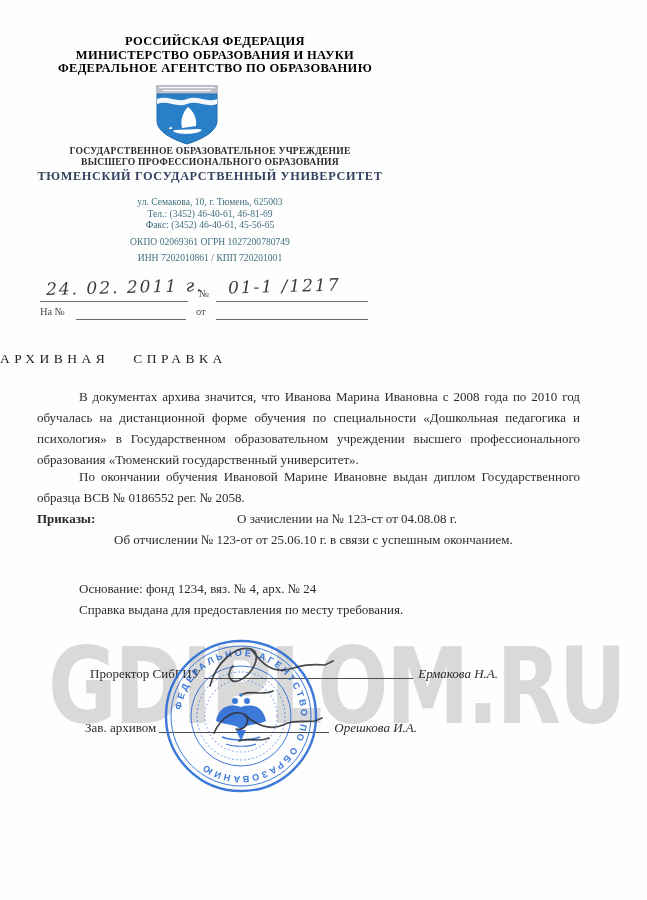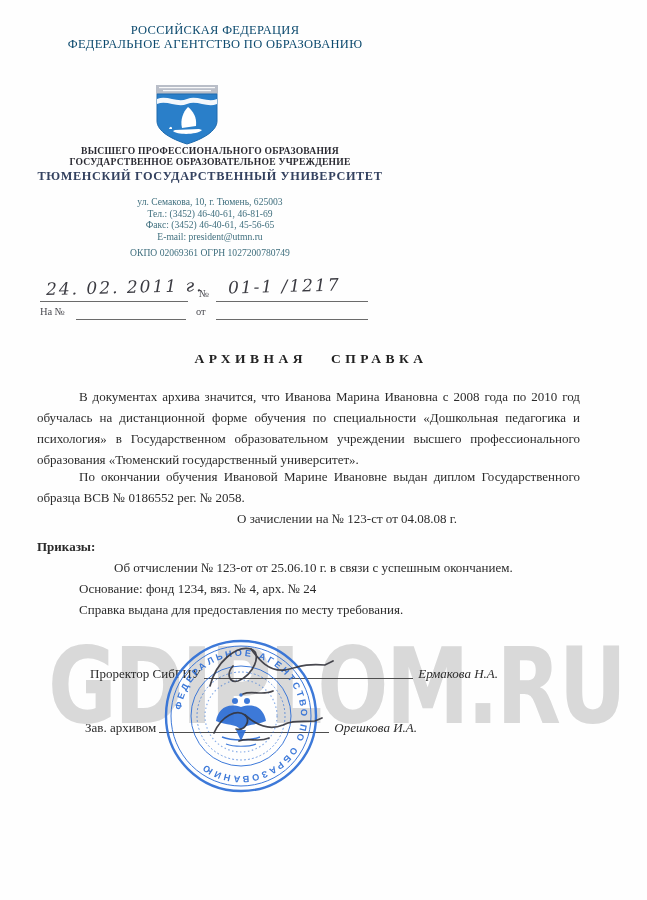--- a/index.html
+++ b/index.html
@@ -4,49 +4,49 @@
 <style>
   html,body{margin:0;padding:0;background:#ffffff;}
   .page{position:relative;width:647px;height:900px;background:#fefefe;overflow:hidden;
         font-family:"Liberation Serif", serif;color:#2b2b2b;}
   
   .watermark{position:absolute;left:48px;top:634px;z-index:1;
     font-family:"DejaVu Sans", sans-serif;font-weight:bold;font-size:106px;line-height:1;
     color:#d9d9d9;letter-spacing:-3px;transform:scaleX(0.79);transform-origin:left top;
     white-space:nowrap;user-select:none;}
   
-  .hdr{position:absolute;left:0;top:24px;width:430px;text-align:center;z-index:2;
-       font-weight:normal;font-size:12.5px;line-height:13.5px;color:#0c4a6e;letter-spacing:0.3px;}
+  .hdr{position:absolute;left:0;top:35px;width:430px;text-align:center;z-index:2;
+       font-weight:bold;font-size:12.5px;line-height:13.5px;color:#000000;letter-spacing:0.3px;}
   
   .logo{position:absolute;left:155px;top:85px;z-index:2;}
   
   .inst{position:absolute;left:0;top:146px;width:420px;text-align:center;z-index:2;}
   .inst .l1{font-weight:bold;font-size:9.6px;line-height:10.5px;color:#2b2b33;letter-spacing:0.2px;}
   .inst .uni{font-weight:bold;font-size:12.3px;line-height:14px;color:#33415f;letter-spacing:0.6px;margin-top:2px;}
   
   .contacts{position:absolute;left:0;top:196px;width:420px;text-align:center;z-index:2;
             font-size:9.6px;line-height:11.6px;color:#41707f;}
   .contacts .gap{height:5px;}
   
   .refs{position:absolute;left:0;top:0;width:647px;height:900px;z-index:2;pointer-events:none;}
   .hand{font-family:"DejaVu Serif", serif;font-style:italic;font-size:17px;color:#3b3b42;
         letter-spacing:2px;white-space:nowrap;transform:rotate(-1.5deg);display:inline-block;}
   .blank{position:absolute;border-bottom:1.2px solid #6b6b6b;height:0;}
   .ref-label{position:absolute;font-size:10.5px;color:#4c4c52;}
   
-  .title{position:absolute;left:0;top:351px;width:622px;text-align:center;z-index:2;
-         font-weight:bold;font-size:13.5px;letter-spacing:4.5px;word-spacing:16px;color:#222;}
+  .title{position:absolute;left:0;top:351px;width:622px;z-index:2;
+         font-weight:normal;font-size:13.5px;letter-spacing:4.5px;word-spacing:16px;color:#222;}
   
   .body-block{position:absolute;left:37px;width:543px;z-index:2;font-size:13px;line-height:21px;
               text-align:justify;color:#2b2b2b;}
   .indent{text-indent:42px;}
   .p1{top:386px;}
   .p2{top:466px;}
   .orders-row{display:flex;}
-  .orders-label{font-weight:bold;width:77px;flex:0 0 77px;text-align:left;margin-top:28px;}
+  .orders-label{font-weight:bold;width:77px;flex:0 0 77px;text-align:left;}
   .orders-text{flex:1;text-align:center;}
   .order2{margin-left:77px;text-align:left;}
   .basis{top:559px;text-align:left;margin-top:19px;}
   .issued{top:599px;text-align:left;}
   
   .sig-row{position:absolute;display:flex;align-items:flex-end;z-index:2;font-size:13px;color:#2b2b2b;white-space:nowrap;}
   .sig-row1{left:90px;top:666px;width:408px;}
   .sig-row2{left:85px;top:720px;width:332px;text-align:right;}
   .sig-line{flex:1;border-bottom:1.1px solid #4e4e4e;margin:0 3px 3px 3px;height:0;}
   .sig-name{padding-left:2px;font-style:italic;}
@@ -56,50 +56,51 @@
 </style>
 </head>
 <body>
 
 <div class="page">
 
   <div class="watermark">GDIPLOM.RU</div>
 
   <div class="hdr">
     <div>РОССИЙСКАЯ ФЕДЕРАЦИЯ</div>
+    <div>МИНИСТЕРСТВО ОБРАЗОВАНИЯ И НАУКИ</div>
     <div>ФЕДЕРАЛЬНОЕ АГЕНТСТВО ПО ОБРАЗОВАНИЮ</div>
   </div>
 
   <svg class="logo" width="64" height="60" viewBox="0 0 64 60">
     <rect x="1" y="0" width="62" height="9" fill="#b9bec8"></rect>
     <g fill="#ffffff" opacity="0.9">
       <rect x="4" y="2" width="56" height="1.2"></rect>
       <rect x="8" y="5" width="48" height="1.2"></rect>
     </g>
     <path d="M2,9 L62,9 L62,36 C62,46 48,54 32,59 C16,54 2,46 2,36 Z" fill="#2a7fc9" stroke="#1e6aad" stroke-width="1"></path>
     <path d="M2,14 C12,10 22,18 32,14 C42,10 52,18 62,14 L62,19 C52,23 42,15 32,19 C22,23 12,15 2,19 Z" fill="#ffffff" opacity="0.95"></path>
     <path d="M33,22 C28,27 25,35 27,43 L41,41 C42,32 38,26 33,22 Z" fill="#ffffff"></path>
     <path d="M18,46 C22,50 42,50 47,45 L44,44 L20,45 Z" fill="#ffffff"></path>
     <path d="M14,44 C15,41 17,41 17,44 Z" fill="#ffffff"></path>
   </svg>
 
   <div class="inst">
+    <div class="l1">ГОСУДАРСТВЕННОЕ ОБРАЗОВАТЕЛЬНОЕ УЧРЕЖДЕНИЕ</div>
     <div class="l1">ВЫСШЕГО ПРОФЕССИОНАЛЬНОГО ОБРАЗОВАНИЯ</div>
-    <div class="l1">ГОСУДАРСТВЕННОЕ ОБРАЗОВАТЕЛЬНОЕ УЧРЕЖДЕНИЕ</div>
     <div class="uni">ТЮМЕНСКИЙ ГОСУДАРСТВЕННЫЙ УНИВЕРСИТЕТ</div>
   </div>
 
   <div class="contacts">
     <div>ул. Семакова, 10, г. Тюмень, 625003</div>
     <div>Тел.: (3452) 46-40-61, 46-81-69</div>
     <div>Факс: (3452) 46-40-61, 45-56-65</div>
-    <div>E-mail: president@utmn.ru</div>
     <div class="gap"></div>
     <div>ОКПО 02069361    ОГРН 1027200780749</div>
     <div class="gap"></div>
+    <div>ИНН 7202010861 / КПП 720201001</div>
   </div>
 
   <div class="refs">
     <span class="hand" style="position:absolute;left:46px;top:277px;">24. 02. 2011 г.</span>
     <div class="blank" style="left:40px;top:301px;width:148px;"></div>
     <span class="ref-label" style="left:199px;top:288px;">№</span>
     <div class="blank" style="left:216px;top:301px;width:152px;"></div>
     <span class="hand" style="position:absolute;left:228px;top:276px;">01-1 /1217</span>
     <span class="ref-label" style="left:40px;top:306px;">На №</span>
     <div class="blank" style="left:76px;top:319px;width:110px;"></div>

